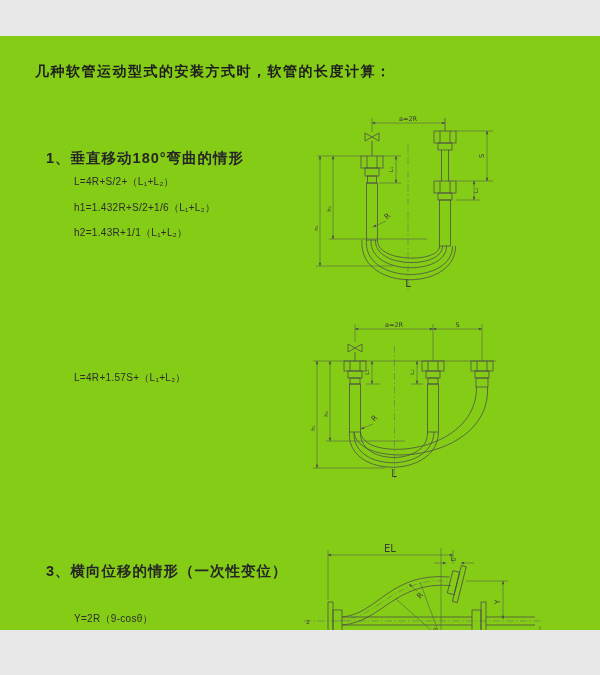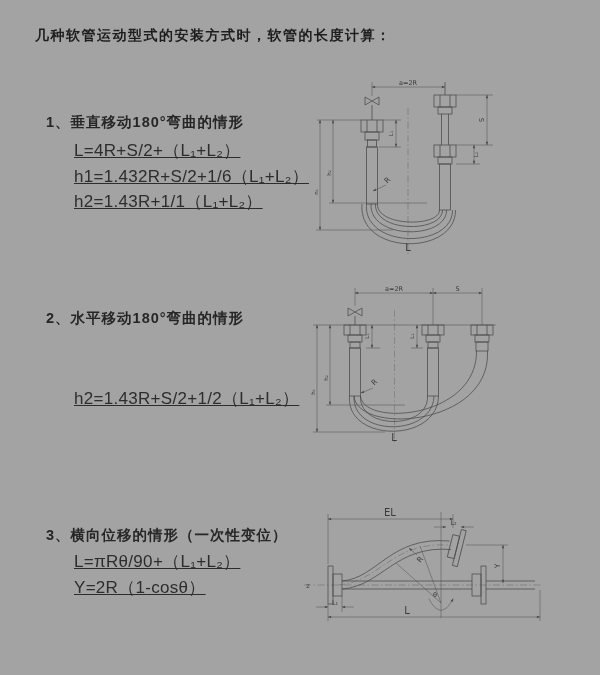--- a/index.html
+++ b/index.html
@@ -1,21 +1,21 @@
 <!DOCTYPE html>
 <html><head>
 <meta charset="utf-8">
 <style>
   html,body{margin:0;padding:0;background:#e8e8e8;}
-  .page{position:relative;width:600px;height:675px;background:#a3a3a3;overflow:hidden;
-        font-family:"Liberation Sans","DejaVu Sans",sans-serif;color:#222;}
+  .page{position:relative;width:600px;height:594px;background:#84cc16;overflow:hidden;
+        font-family:"Liberation Sans","DejaVu Sans",sans-serif;color:#222;margin-top:36px;}
   .title{position:absolute;left:35px;top:27px;font-size:14px;font-weight:700;letter-spacing:1.5px;color:#1e1e1e;}
   .sec-h{position:absolute;left:46px;font-size:14.5px;font-weight:700;letter-spacing:1px;color:#262626;}
-  .formula{position:absolute;left:74px;font-size:17px;font-weight:400;letter-spacing:.3px;color:#2d2d2d;
-           font-family:"Liberation Sans","DejaVu Sans",sans-serif;text-decoration:underline;}
+  .formula{position:absolute;left:74px;font-size:10px;font-weight:400;letter-spacing:.3px;color:#2d2d2d;
+           font-family:"Liberation Sans","DejaVu Sans",sans-serif;}
   .diag{position:absolute;}
   .diag line,.diag path,.diag rect{stroke:#4a4a4a;stroke-width:.75;fill:none;stroke-linecap:butt;}
   .diag .dim line,.diag .dim path{stroke:#555;stroke-width:.55;}
   .diag .cl{stroke:#666;stroke-width:.5;stroke-dasharray:7 2.5 1.5 2.5;}
   .diag .thin{stroke-width:.5;}
   .diag text{fill:#3a3a3a;stroke:none;font-family:"DejaVu Sans",sans-serif;}
   .t5{font-size:5.5px}.t6{font-size:6.5px}.t7{font-size:7.5px}.t9{font-size:10px}
   .mid{text-anchor:middle}
   .braidfill{fill:url(#braid)}
 </style>
@@ -35,26 +35,24 @@
     </defs>
   </svg>
 
   <div class="title">几种软管运动型式的安装方式时，软管的长度计算：</div>
 
   <div class="sec-h" style="top:113px">1、垂直移动180°弯曲的情形</div>
   <div class="formula" style="top:139px">L=4R+S/2+（L₁+L₂）</div>
   <div class="formula" style="top:165px">h1=1.432R+S/2+1/6（L₁+L₂）</div>
   <div class="formula" style="top:190px">h2=1.43R+1/1（L₁+L₂）</div>
 
-  <div class="sec-h" style="top:309px">2、水平移动180°弯曲的情形</div>
-  <div class="formula" style="top:387px">h2=1.43R+S/2+1/2（L₁+L₂）</div>
+  <div class="formula" style="top:335px">L=4R+1.57S+（L₁+L₂）</div>
 
   <div class="sec-h" style="top:526px">3、横向位移的情形（一次性变位）</div>
-  <div class="formula" style="top:550px">L=πRθ/90+（L₁+L₂）</div>
-  <div class="formula" style="top:576px">Y=2R（1-cosθ）</div>
+  <div class="formula" style="top:576px">Y=2R（9-cosθ）</div>
 
   <svg class="diag" style="left:315px;top:70px" width="280" height="190" viewBox="0 0 280 190">
     <line class="cl" x1="93" y1="38" x2="93" y2="186"></line>
 
     <g>
       <path d="M50,27 L57,31 L50,35 Z M64,27 L57,31 L64,35 Z"></path>
       <line x1="57" y1="35" x2="57" y2="50"></line>
     </g>
 
     <g>

